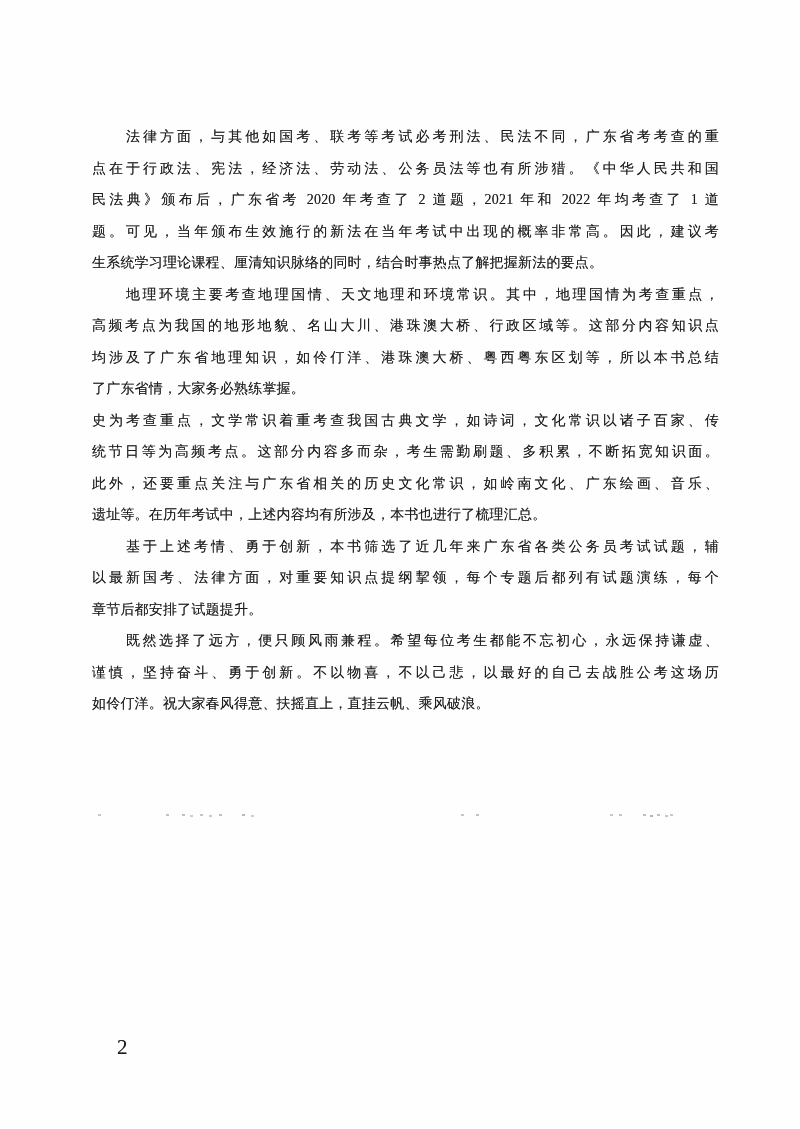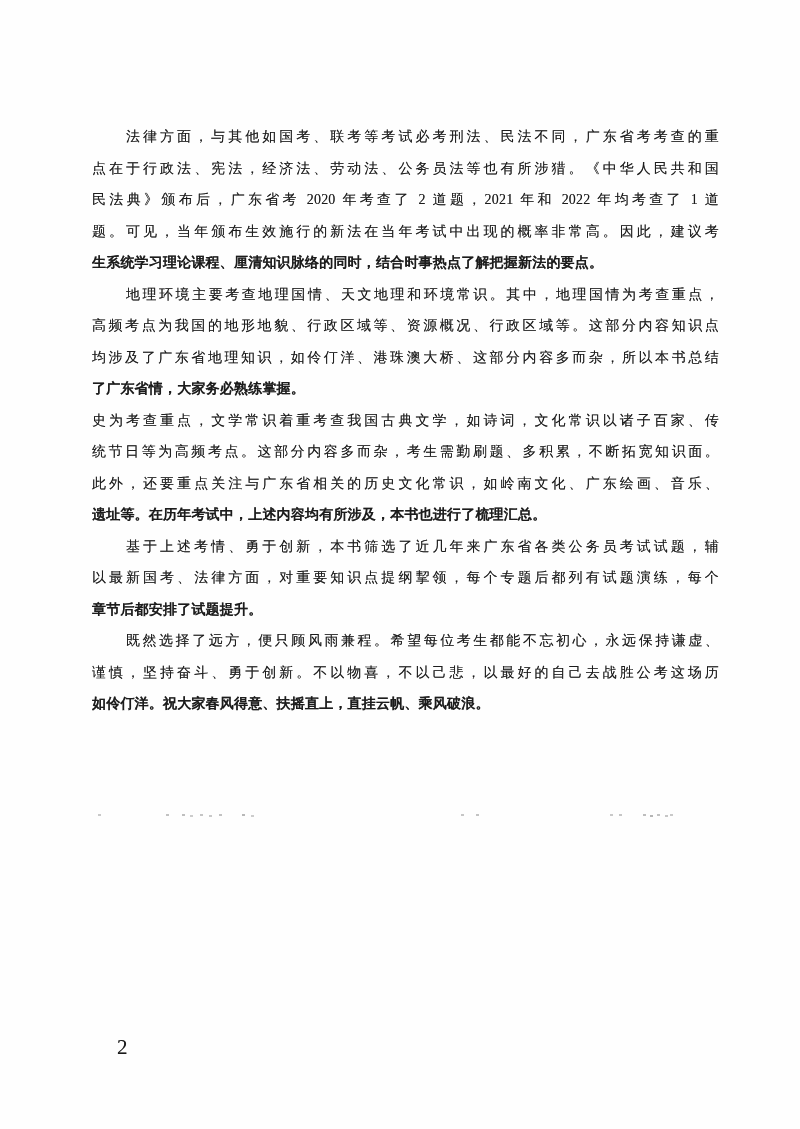--- a/index.html
+++ b/index.html
@@ -31,21 +31,21 @@
     line-height: 31.5px;
     font-size: 14px;
     letter-spacing: 0.2px;
     text-align: justify;
     text-align-last: justify;
     white-space: normal;
     overflow: hidden;
     text-shadow: 0 0 0.5px rgba(25,25,25,0.55);
   }
   .line.indent { text-indent: 34px; }
-  .line.last  { text-align-last: left; font-weight: bold; }
+  .line.last  { text-align-last: left; }
   .page-number {
     position: absolute;
     left: 117px;
     top: 1033px;
     font-size: 21px;
     line-height: 28px;
     color: #1a1a1a;
     text-shadow: 0 0 0.5px rgba(25,25,25,0.5);
   }
   
@@ -87,22 +87,22 @@
     <div class="para">
       <div class="line indent">法律方面，与其他如国考、联考等考试必考刑法、民法不同，广东省考考查的重</div>
       <div class="line">点在于行政法、宪法，经济法、劳动法、公务员法等也有所涉猎。《中华人民共和国</div>
       <div class="line">民法典》颁布后，广东省考 2020 年考查了 2 道题，2021 年和 2022 年均考查了 1 道</div>
       <div class="line">题。可见，当年颁布生效施行的新法在当年考试中出现的概率非常高。因此，建议考</div>
       <div class="line last">生系统学习理论课程、厘清知识脉络的同时，结合时事热点了解把握新法的要点。</div>
     </div>
 
     <div class="para">
       <div class="line indent">地理环境主要考查地理国情、天文地理和环境常识。其中，地理国情为考查重点，</div>
-      <div class="line">高频考点为我国的地形地貌、行政区域等、资源概况、行政区域等。这部分内容知识点</div>
-      <div class="line">均涉及了广东省地理知识，如伶仃洋、港珠澳大桥、这部分内容多而杂，所以本书总结</div>
+      <div class="line">高频考点为我国的地形地貌、名山大川、港珠澳大桥、行政区域等。这部分内容知识点</div>
+      <div class="line">均涉及了广东省地理知识，如伶仃洋、港珠澳大桥、粤西粤东区划等，所以本书总结</div>
       <div class="line last">了广东省情，大家务必熟练掌握。</div>
     </div>
 
     <div class="para">
       <div class="line">史为考查重点，文学常识着重考查我国古典文学，如诗词，文化常识以诸子百家、传</div>
       <div class="line">统节日等为高频考点。这部分内容多而杂，考生需勤刷题、多积累，不断拓宽知识面。</div>
       <div class="line">此外，还要重点关注与广东省相关的历史文化常识，如岭南文化、广东绘画、音乐、</div>
       <div class="line last">遗址等。在历年考试中，上述内容均有所涉及，本书也进行了梳理汇总。</div>
     </div>
 

